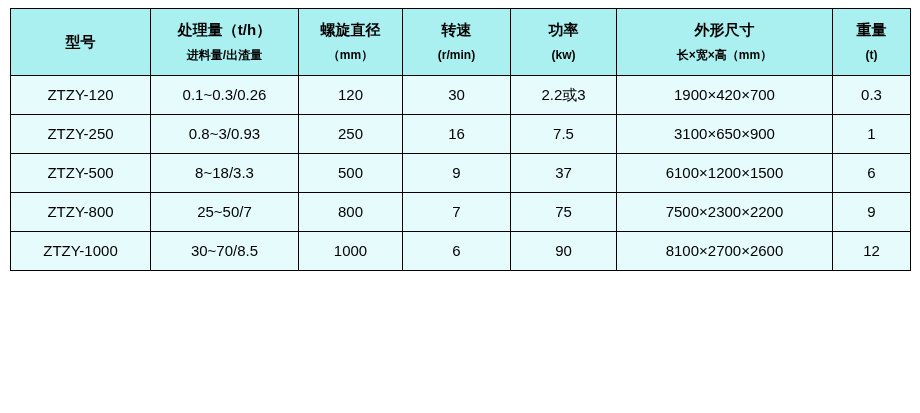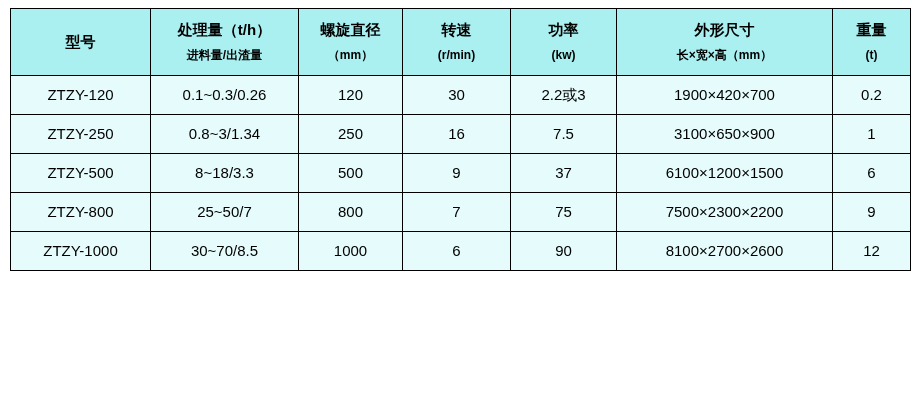--- a/index.html
+++ b/index.html
@@ -111,25 +111,25 @@
       </tr>
     </thead>
     <tbody>
       <tr>
         <td>ZTZY-120</td>
         <td>0.1~0.3/0.26</td>
         <td>120</td>
         <td>30</td>
         <td>2.2或3</td>
         <td>1900×420×700</td>
-        <td>0.2</td>
+        <td>0.3</td>
       </tr>
       <tr>
         <td>ZTZY-250</td>
-        <td>0.8~3/1.34</td>
+        <td>0.8~3/0.93</td>
         <td>250</td>
         <td>16</td>
         <td>7.5</td>
         <td>3100×650×900</td>
         <td>1</td>
       </tr>
       <tr>
         <td>ZTZY-500</td>
         <td>8~18/3.3</td>
         <td>500</td>

